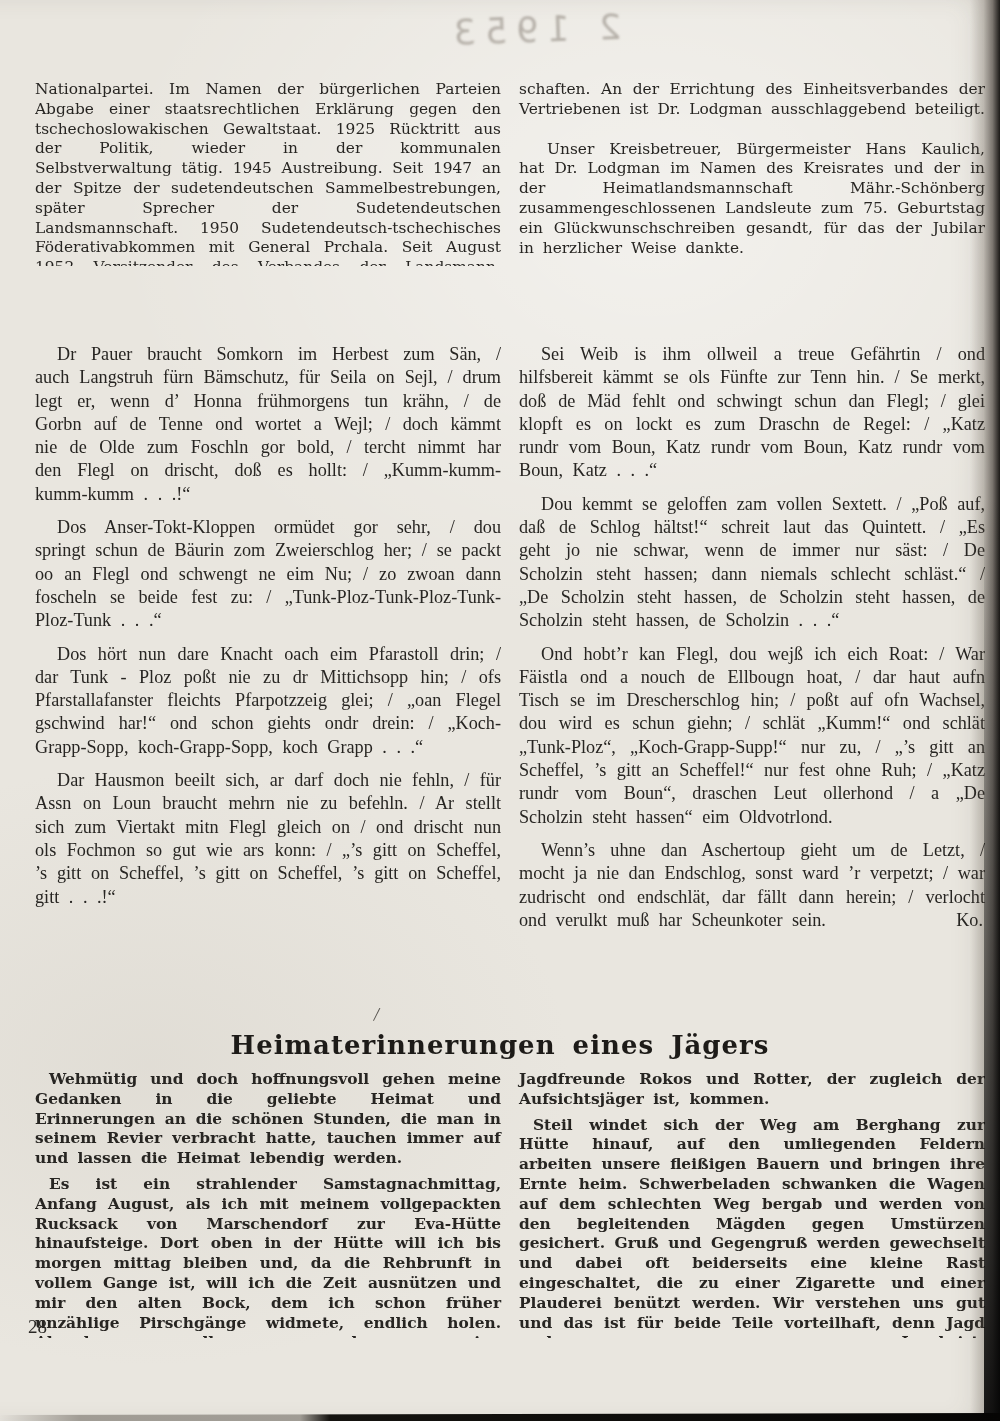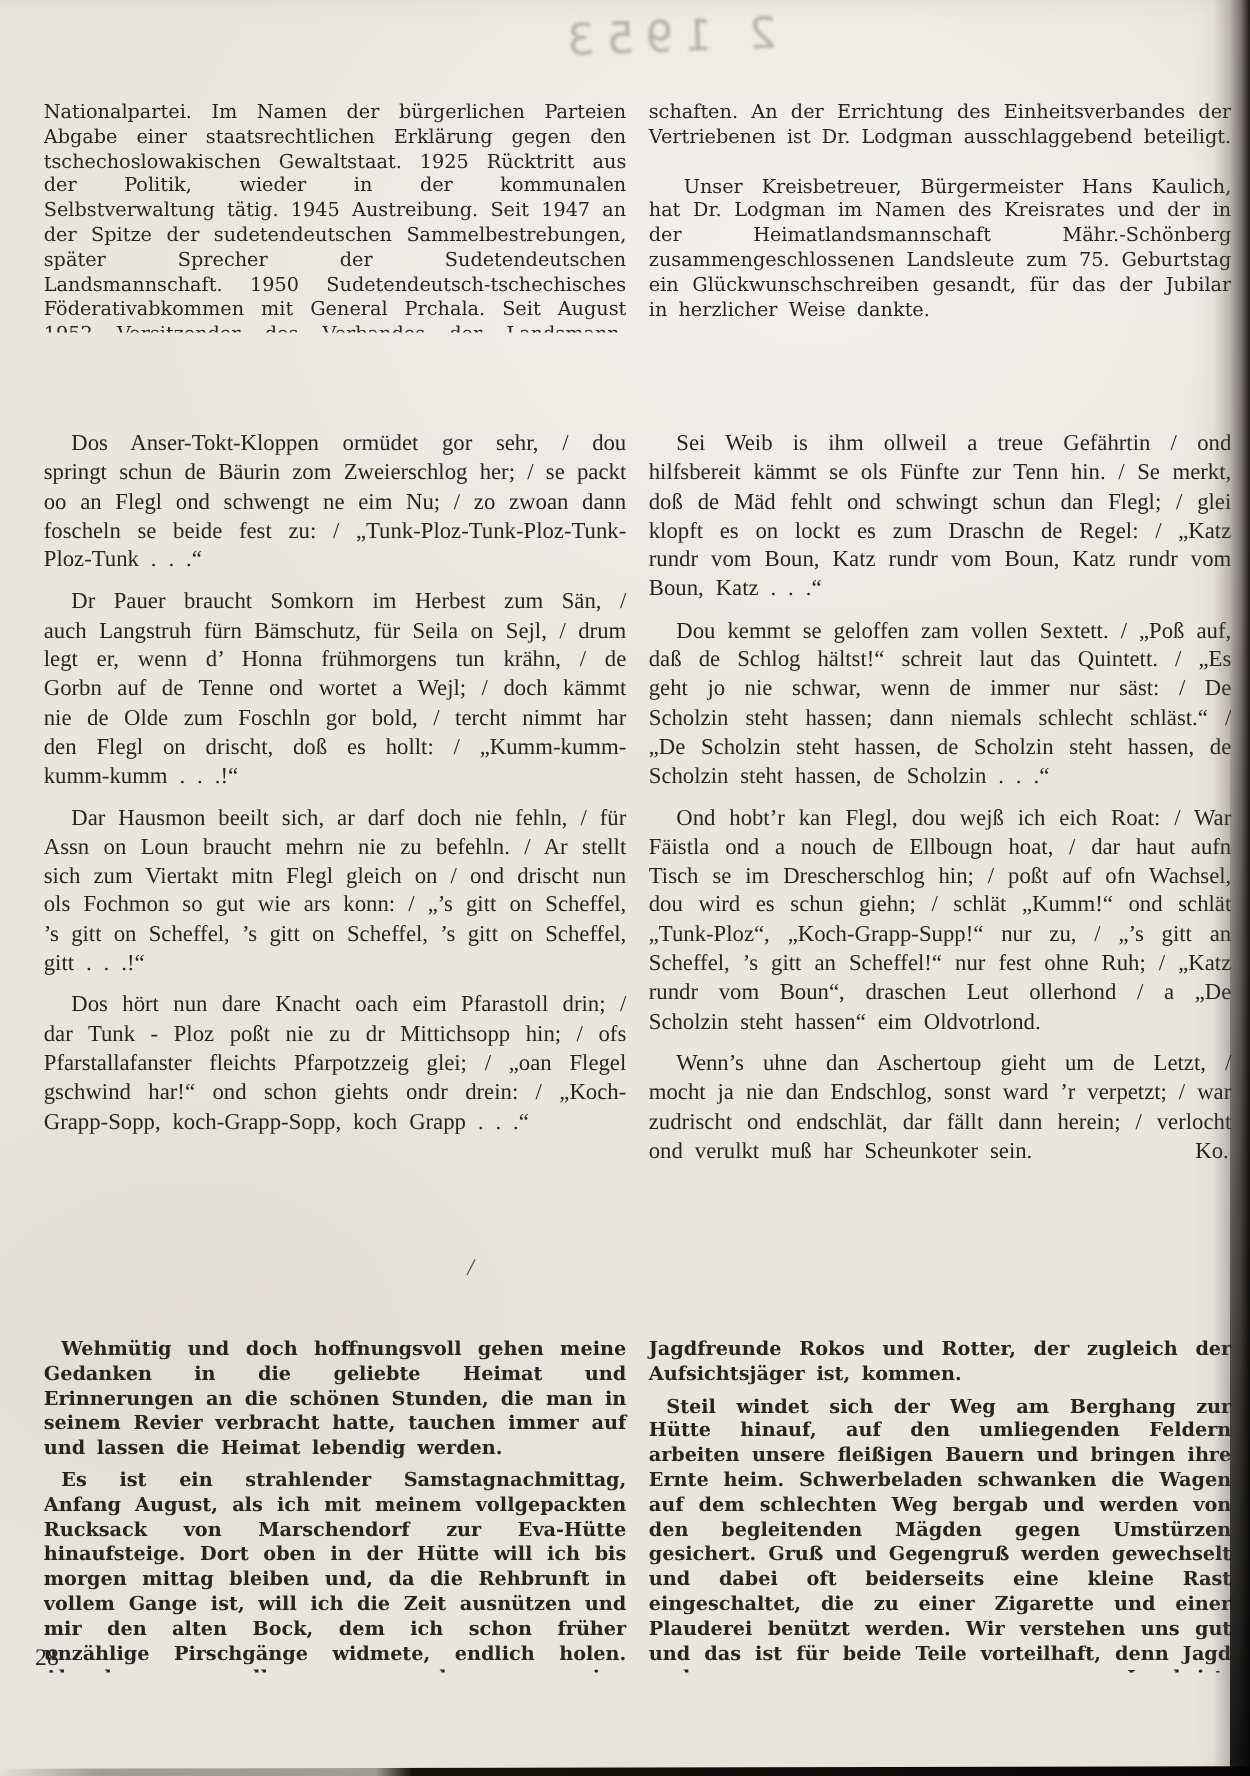--- a/index.html
+++ b/index.html
@@ -152,35 +152,36 @@
     </div>
     <div class="col col-right">
       <p class="t-modern">schaften. An der Errichtung des Einheitsverbandes der Vertriebenen ist Dr. Lodgman ausschlaggebend beteiligt.</p>
       <p class="t-modern ind-lg">Unser Kreisbetreuer, Bürgermeister Hans Kaulich, hat Dr. Lodgman im Namen des Kreisrates und der in der Heimatlandsmannschaft Mähr.-Schönberg zusammengeschlossenen Landsleute zum 75. Geburtstag ein Glückwunschschreiben gesandt, für das der Jubilar in herzlicher Weise dankte.</p>
     </div>
   </section>
 
 
   <section class="two-col article1">
     <div class="col">
+      <p class="t-old ind-md">Dr Pauer braucht Somkorn im Herbest zum Sän, / auch Langstruh fürn Bämschutz, für Seila on Sejl, / drum legt er, wenn d’ Honna frühmorgens tun krähn, / de Gorbn auf de Tenne ond wortet a Wejl; / doch kämmt nie de Olde zum Foschln gor bold, / tercht nimmt har den Flegl on drischt, doß es hollt: / „Kumm-kumm-kumm-kumm . . .!“</p>
       <p class="t-old ind-md">Dos Anser-Tokt-Kloppen ormüdet gor sehr, / dou springt schun de Bäurin zom Zweierschlog her; / se packt oo an Flegl ond schwengt ne eim Nu; / zo zwoan dann foscheln se beide fest zu: / „Tunk-Ploz-Tunk-Ploz-Tunk-Ploz-Tunk . . .“</p>
-      <p class="t-old ind-md">Dr Pauer braucht Somkorn im Herbest zum Sän, / auch Langstruh fürn Bämschutz, für Seila on Sejl, / drum legt er, wenn d’ Honna frühmorgens tun krähn, / de Gorbn auf de Tenne ond wortet a Wejl; / doch kämmt nie de Olde zum Foschln gor bold, / tercht nimmt har den Flegl on drischt, doß es hollt: / „Kumm-kumm-kumm-kumm . . .!“</p>
+      <p class="t-old ind-md">Dos hört nun dare Knacht oach eim Pfarastoll drin; / dar Tunk - Ploz poßt nie zu dr Mittichsopp hin; / ofs Pfarstallafanster fleichts Pfarpotzzeig glei; / „oan Flegel gschwind har!“ ond schon giehts ondr drein: / „Koch-Grapp-Sopp, koch-Grapp-Sopp, koch Grapp . . .“</p>
       <p class="t-old ind-md">Dar Hausmon beeilt sich, ar darf doch nie fehln, / für Assn on Loun braucht mehrn nie zu befehln. / Ar stellt sich zum Viertakt mitn Flegl gleich on / ond drischt nun ols Fochmon so gut wie ars konn: / „’s gitt on Scheffel, ’s gitt on Scheffel, ’s gitt on Scheffel, ’s gitt on Scheffel, gitt . . .!“</p>
-      <p class="t-old ind-md">Dos hört nun dare Knacht oach eim Pfarastoll drin; / dar Tunk - Ploz poßt nie zu dr Mittichsopp hin; / ofs Pfarstallafanster fleichts Pfarpotzzeig glei; / „oan Flegel gschwind har!“ ond schon giehts ondr drein: / „Koch-Grapp-Sopp, koch-Grapp-Sopp, koch Grapp . . .“</p>
     </div>
     <div class="col">
       <p class="t-old ind-md">Sei Weib is ihm ollweil a treue Gefährtin / ond hilfsbereit kämmt se ols Fünfte zur Tenn hin. / Se merkt, doß de Mäd fehlt ond schwingt schun dan Flegl; / glei klopft es on lockt es zum Draschn de Regel: / „Katz rundr vom Boun, Katz rundr vom Boun, Katz rundr vom Boun, Katz . . .“</p>
       <p class="t-old ind-md">Dou kemmt se geloffen zam vollen Sextett. / „Poß auf, daß de Schlog hältst!“ schreit laut das Quintett. / „Es geht jo nie schwar, wenn de immer nur säst: / De Scholzin steht hassen; dann niemals schlecht schläst.“ / „De Scholzin steht hassen, de Scholzin steht hassen, de Scholzin steht hassen, de Scholzin . . .“</p>
       <p class="t-old ind-md">Ond hobt’r kan Flegl, dou wejß ich eich Roat: / War Fäistla ond a nouch de Ellbougn hoat, / dar haut aufn Tisch se im Drescherschlog hin; / poßt auf ofn Wachsel, dou wird es schun giehn; / schlät „Kumm!“ ond schlät „Tunk-Ploz“, „Koch-Grapp-Supp!“ nur zu, / „’s gitt an Scheffel, ’s gitt an Scheffel!“ nur fest ohne Ruh; / „Katz rundr vom Boun“, draschen Leut ollerhond / a „De Scholzin steht hassen“ eim Oldvotrlond.</p>
       <p class="t-old ind-md para-with-sig"><span>Wenn’s uhne dan Aschertoup gieht um de Letzt, / mocht ja nie dan Endschlog, sonst ward ’r verpetzt; / war zudrischt ond endschlät, dar fällt dann herein; / verlocht ond verulkt muß har Scheunkoter sein.</span><span class="sig">Ko.</span></p>
     </div>
   </section>
 
   <div class="stray-mark">/</div>
 
+  <h1 class="heading heading-2">Heimaterinnerungen eines Jägers</h1>
 
   <section class="two-col article2">
     <div class="col">
       <p class="t-modern ind-sm">Wehmütig und doch hoffnungsvoll gehen meine Gedanken in die geliebte Heimat und Erinnerungen an die schönen Stunden, die man in seinem Revier verbracht hatte, tauchen immer auf und lassen die Heimat lebendig werden.</p>
       <p class="t-modern ind-sm justify-last">Es ist ein strahlender Samstagnachmittag, Anfang August, als ich mit meinem vollgepackten Rucksack von Marschendorf zur Eva-Hütte hinaufsteige. Dort oben in der Hütte will ich bis morgen mittag bleiben und, da die Rehbrunft in vollem Gange ist, will ich die Zeit ausnützen und mir den alten Bock, dem ich schon früher unzählige Pirschgänge widmete, endlich holen. Abends sollen noch meine</p>
     </div>
     <div class="col">
       <p class="t-modern">Jagdfreunde Rokos und Rotter, der zugleich der Aufsichtsjäger ist, kommen.</p>
       <p class="t-modern ind-sm justify-last">Steil windet sich der Weg am Berghang zur Hütte hinauf, auf den umliegenden Feldern arbeiten unsere fleißigen Bauern und bringen ihre Ernte heim. Schwerbeladen schwanken die Wagen auf dem schlechten Weg bergab und werden von den begleitenden Mägden gegen Umstürzen gesichert. Gruß und Gegengruß werden gewechselt und dabei oft beiderseits eine kleine Rast eingeschaltet, die zu einer Zigarette und einer Plauderei benützt werden. Wir verstehen uns gut und das ist für beide Teile vorteilhaft, denn Jagd und Landwirt-</p>
     </div>

